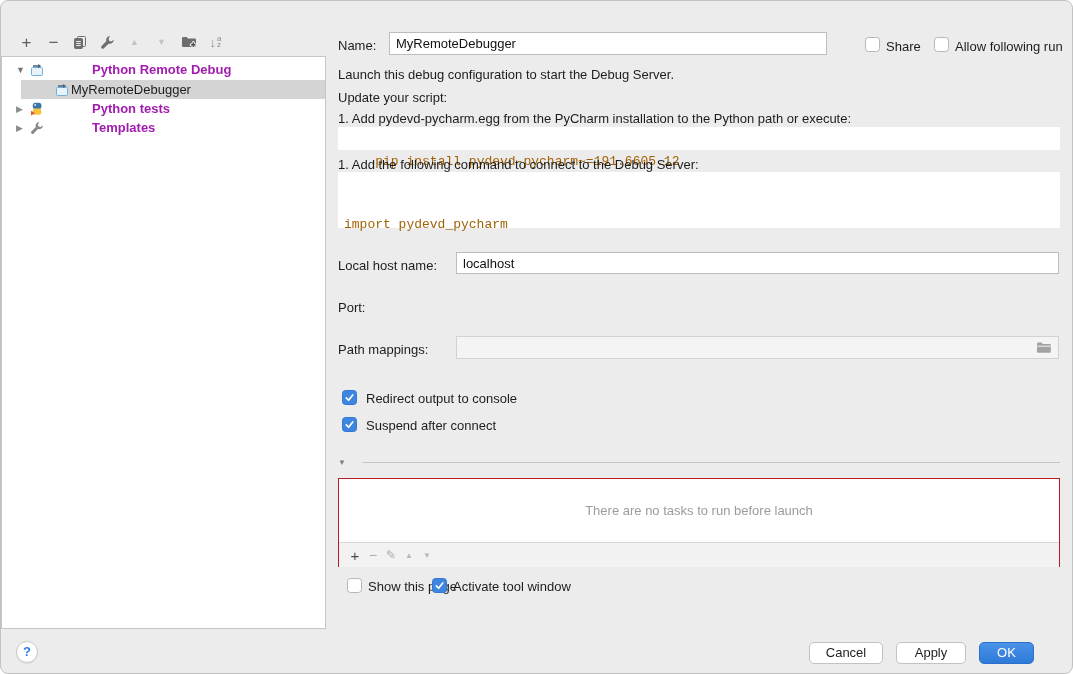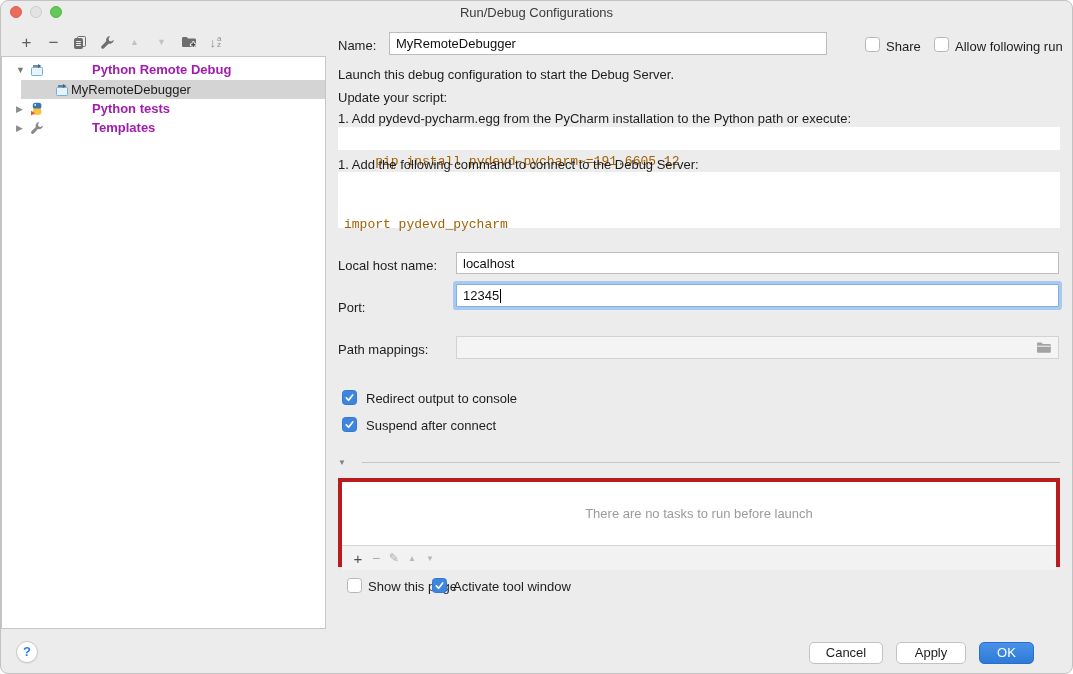--- a/index.html
+++ b/index.html
@@ -49,21 +49,21 @@
       border-radius:3.5px;box-sizing:border-box;display:flex;align-items:center;justify-content:center;}
   .cb.checked{background:#3e85e0;border-color:#3477d2;}
   .cb svg{display:none;width:11px;height:11px;}
   .cb.checked svg{display:block;}
 
   
   .blheader{position:absolute;left:337px;top:457px;width:722px;display:flex;align-items:center;}
   .blheader .tri{font-size:8px;color:#808080;margin-right:7px;}
   .blheader .line{flex:1;height:1px;background:#c6c6c6;margin-left:9px;}
   .tasks{position:absolute;left:337px;top:477px;width:722px;height:89px;background:#fff;
-         border:4px solid #b91c1c;box-sizing:border-box;}
+         border:1px solid #b91c1c;box-sizing:border-box;}
   .tasks .empty{height:63px;line-height:63px;text-align:center;color:#9b9b9b;}
   .tasks .strip{height:24px;background:#f2f2f2;border-top:1px solid #d6d6d6;display:flex;
                 align-items:center;padding-left:7px;}
   .tasks .strip .tslot{width:18px;}
   .strip .plus{color:#4c4c4c;font-size:15px;}
   .strip .dim{color:#ababab;}
   .strip .pencil{font-size:12px;color:#a8a8a8;}
   .strip .tri{font-size:8px;color:#b8b8b8;}
 
   
@@ -72,26 +72,20 @@
   .btn.primary{background:linear-gradient(#4a92e8,#2e7ad8);border-color:#2a6fc8;color:#fff;}
   .help{position:absolute;left:15px;top:640px;width:22px;height:22px;border-radius:50%;background:#fff;
         border:1px solid #c9c9c9;box-sizing:border-box;text-align:center;line-height:20px;
         color:#2f7cf0;font-weight:bold;font-size:13px;box-shadow:0 1px 1px rgba(0,0,0,.06);}
 </style>
 </head>
 <body>
 
 <div class="window">
 
-  <div class="titlebar">
-    <span class="light red"></span>
-    <span class="light gray"></span>
-    <span class="light green"></span>
-    <div class="title">Run/Debug Configurations</div>
-  </div>
 
   <div class="ltoolbar">
     <span class="tslot glyph-pm">+</span>
     <span class="tslot glyph-pm">−</span>
     <span class="tslot">
       <svg width="15" height="15" viewBox="0 0 15 15">
         <rect x="4.5" y="1.5" width="8" height="10" rx="1" fill="none" stroke="#6e6e6e"></rect>
         <rect x="1.5" y="3.5" width="8" height="10" rx="1" fill="#6e6e6e" stroke="#6e6e6e"></rect>
         <path d="M3.2 6.5 h4.6 M3.2 8.5 h4.6 M3.2 10.5 h4.6" stroke="#ececec" stroke-width="1"></path>
       </svg>
@@ -199,23 +193,20 @@
   <div class="codepane" style="left:337px;top:171px;width:722px;height:56px;padding:5px 0 15px 6px;line-height:19px;box-sizing:border-box;">
     <div>import pydevd_pycharm</div>
   </div>
 
   <span class="label" style="left:337px;top:257px;">Local host name:</span>
   <div class="input" style="left:455px;top:251px;width:603px;height:22px;">
     <span>localhost</span>
   </div>
 
   <span class="label" style="left:337px;top:289px;margin-top:10px;">Port:</span>
-  <div class="input focused" style="left:455px;top:283px;width:603px;height:23px;">
-    <span>12345</span><span class="caret"></span>
-  </div>
 
   <span class="label" style="left:337px;top:341px;">Path mappings:</span>
   <div class="input disabled" style="left:455px;top:335px;width:603px;height:23px;">
     <span></span>
     <svg style="position:absolute;right:6px;top:4px;" width="16" height="13" viewBox="0 0 16 13">
       <path d="M1 2.6 C1 2 1.5 1.5 2.1 1.5 h3.4 l1.3 1.5 h6.9 c.6 0 1.1.5 1.1 1.1 v6.6 c0 .6-.5 1.1-1.1 1.1 H2.1 C1.5 11.8 1 11.3 1 10.7z" fill="#a2a2a2"></path>
       <path d="M1.2 5.2 h13.4" stroke="#f4f4f4" stroke-width="1"></path>
     </svg>
   </div>
 

